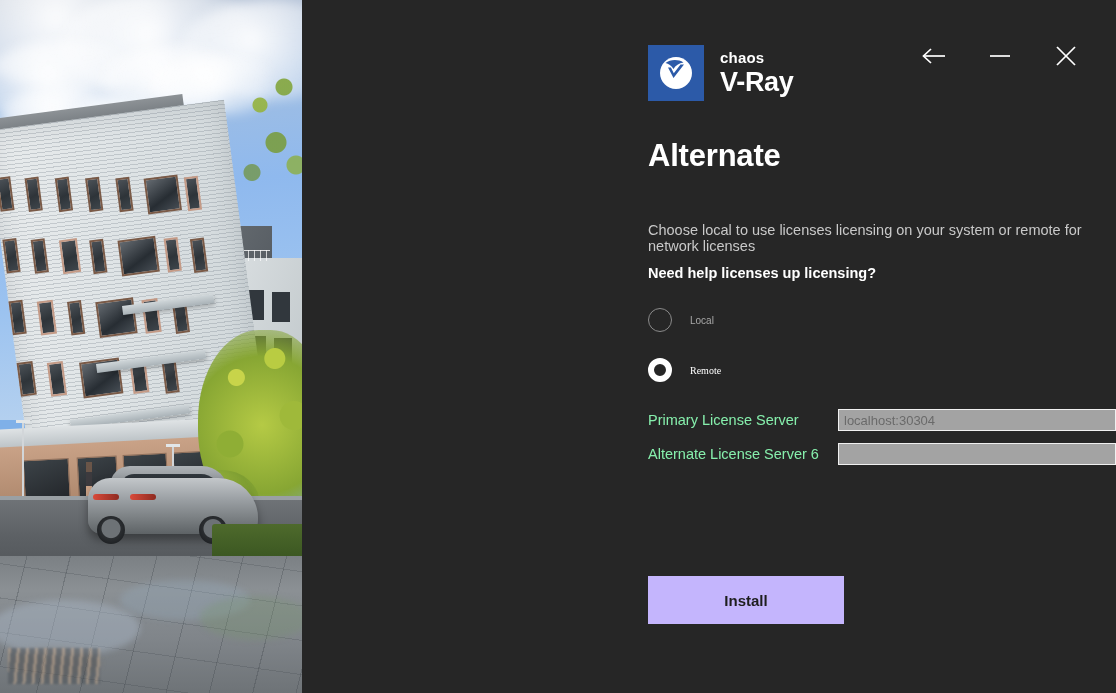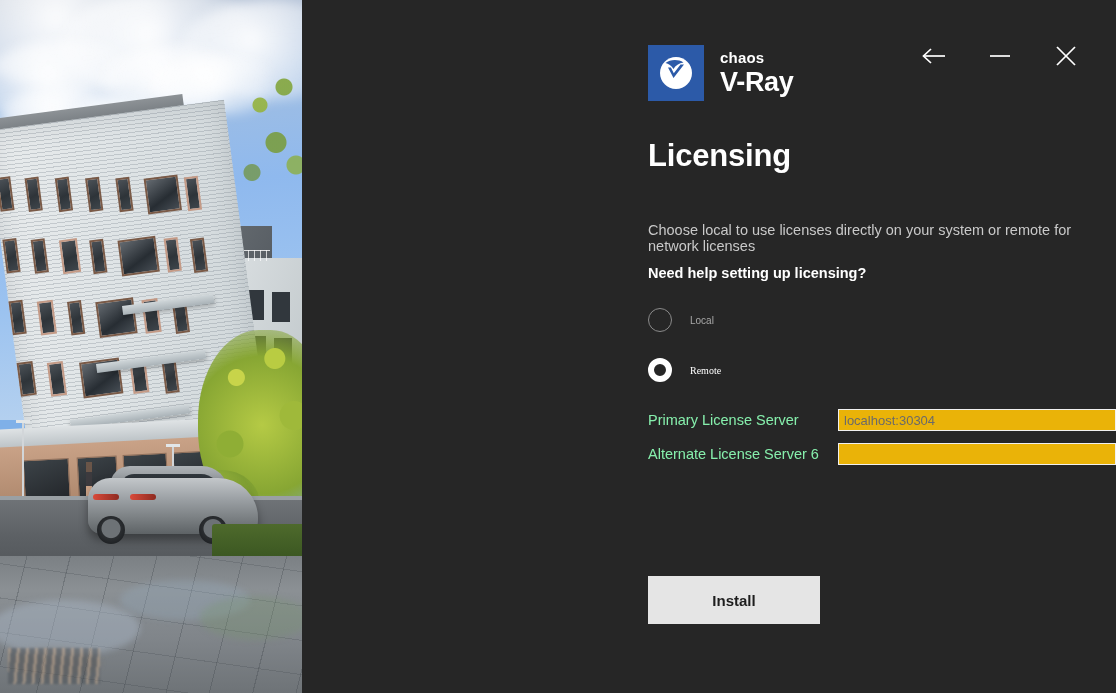--- a/index.html
+++ b/index.html
@@ -430,38 +430,38 @@
   .field-label {
     width: 190px;
     flex: 0 0 190px;
     color: #86efac;
     font-size: 14.5px;
   }
   .field-input {
     width: 278px;
     height: 22px;
     box-sizing: border-box;
-    background: #eab308;
+    background: #a3a3a3;
     border: 1.5px solid #f0f0f0;
     color: #3a3a3a;
     font-family: "Liberation Sans", sans-serif;
     font-size: 13px;
     padding: 0 5px;
     outline: none;
   }
   .field-input::placeholder { color: #6a6a6a; opacity: 1; }
 
   
   #install-button {
     position: absolute;
     left: 346px;
     top: 576px;
-    width: 172px;
+    width: 196px;
     height: 48px;
-    background: #e5e5e5;
+    background: #c4b5fd;
     border: none;
     color: #1e1e1e;
     font-family: "Liberation Sans", sans-serif;
     font-size: 15px;
     font-weight: bold;
     cursor: pointer;
   }
 </style>
 </head>
 <body>
@@ -607,25 +607,25 @@
           <path d="M8.5 9 C13 5.5 21 5 26.5 8.5 C22 9 18.5 11.5 16.5 15 C14.5 11.8 11.5 9.6 8.5 9 Z" fill="#2c5aa8"></path>
           <path d="M11 13.5 L16.5 24 L27 10.5 L23.5 10.5 L16.8 19.2 L13.9 13.5 Z" fill="#2c5aa8"></path>
         </svg>
       </div>
       <div id="brand-wordmark">
         <span id="brand-chaos">chaos</span>
         <span id="brand-vray">V-Ray</span>
       </div>
     </div>
 
-    <div id="page-title">Licensing</div>
-
-    <div id="intro-text">Choose local to use licenses directly on your system or remote for network licenses</div>
-
-    <div id="help-link">Need help setting up licensing?</div>
+    <div id="page-title">Alternate</div>
+
+    <div id="intro-text">Choose local to use licenses licensing on your system or remote for network licenses</div>
+
+    <div id="help-link">Need help licenses up licensing?</div>
 
     <div id="mode-radio-group">
       <div class="radio-row">
         <span class="radio-mark off"></span>
         <span class="radio-label off">Local</span>
       </div>
       <div class="radio-row">
         <span class="radio-mark on"></span>
         <span class="radio-label on">Remote</span>
       </div>

